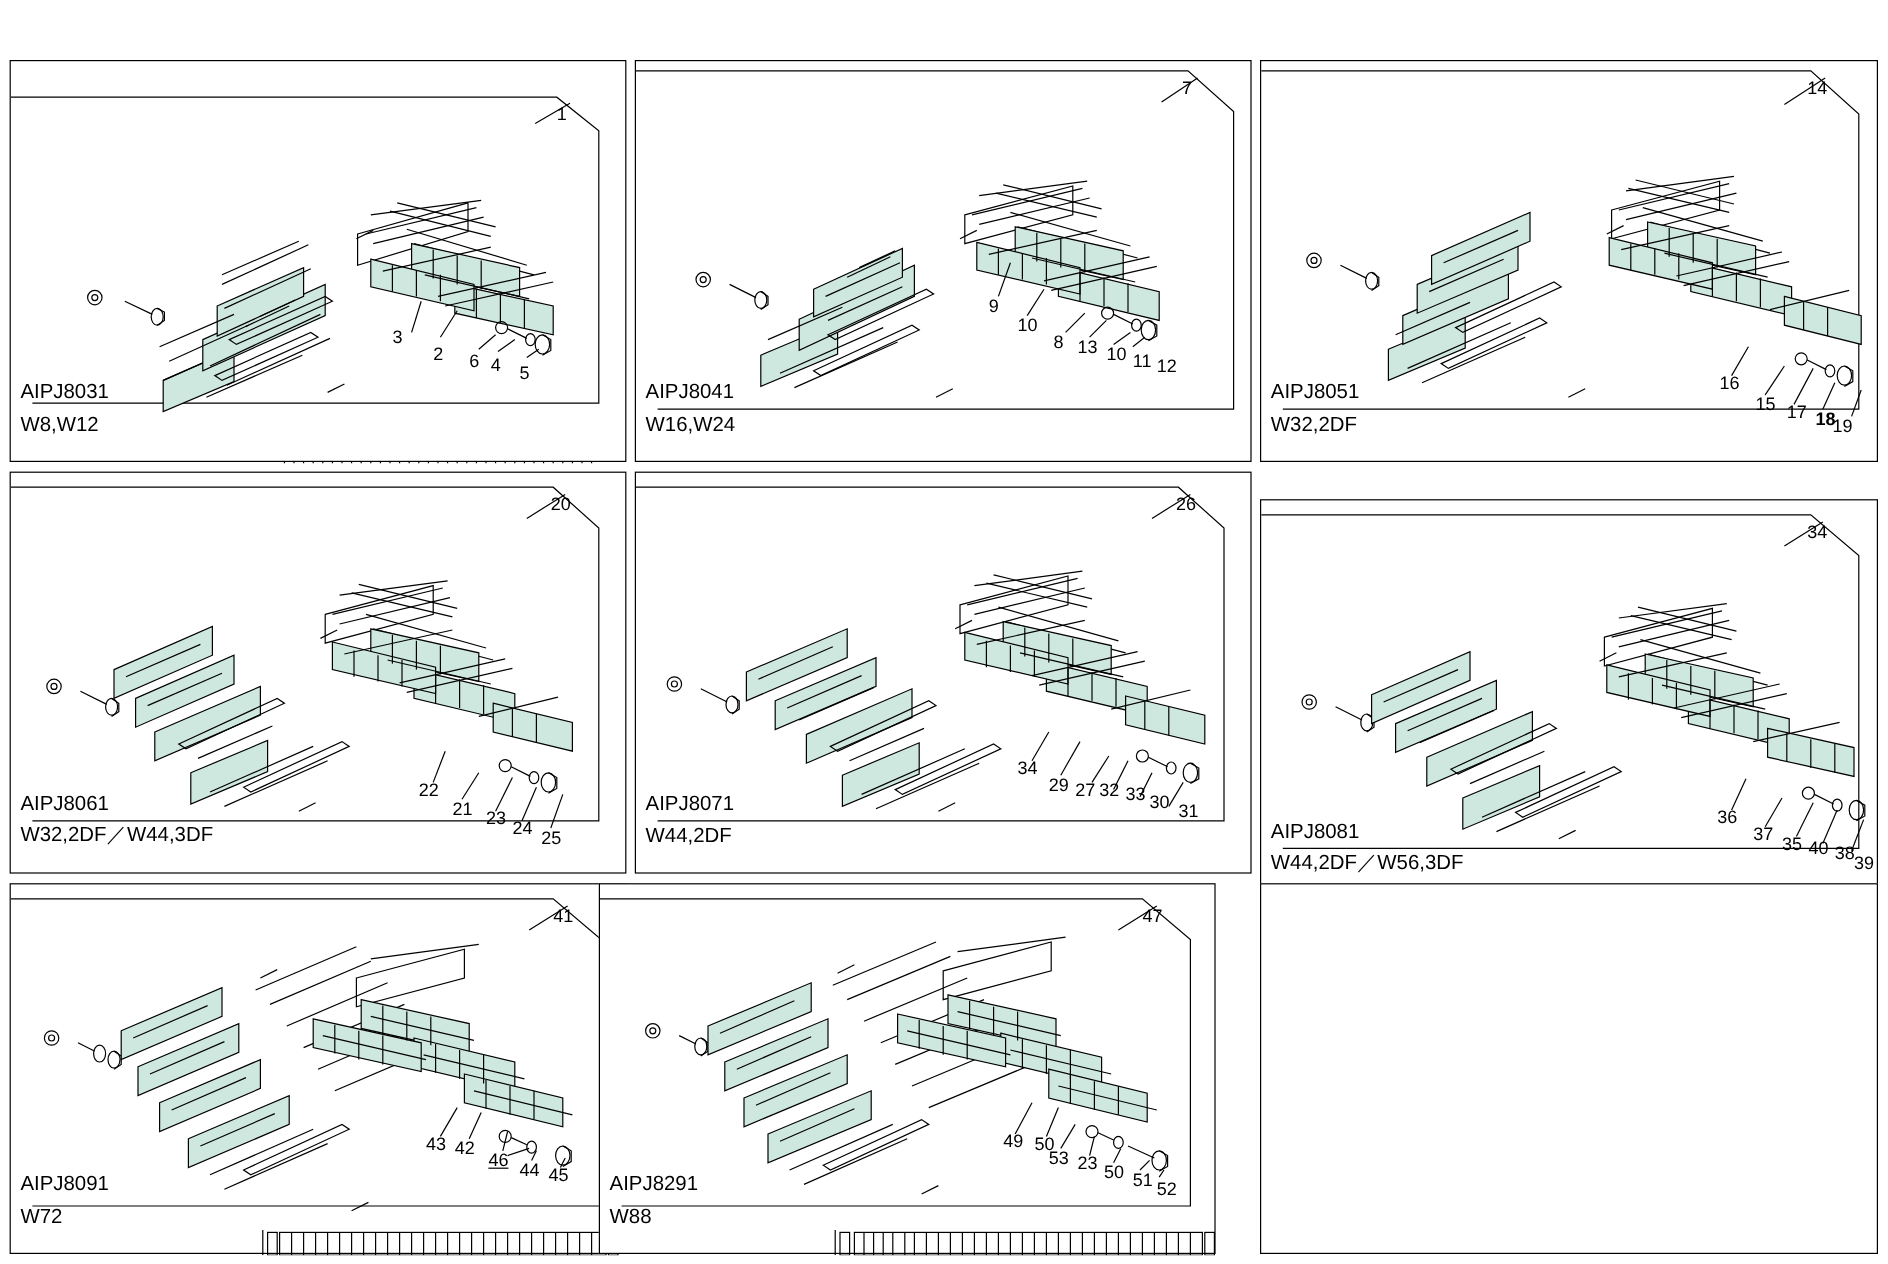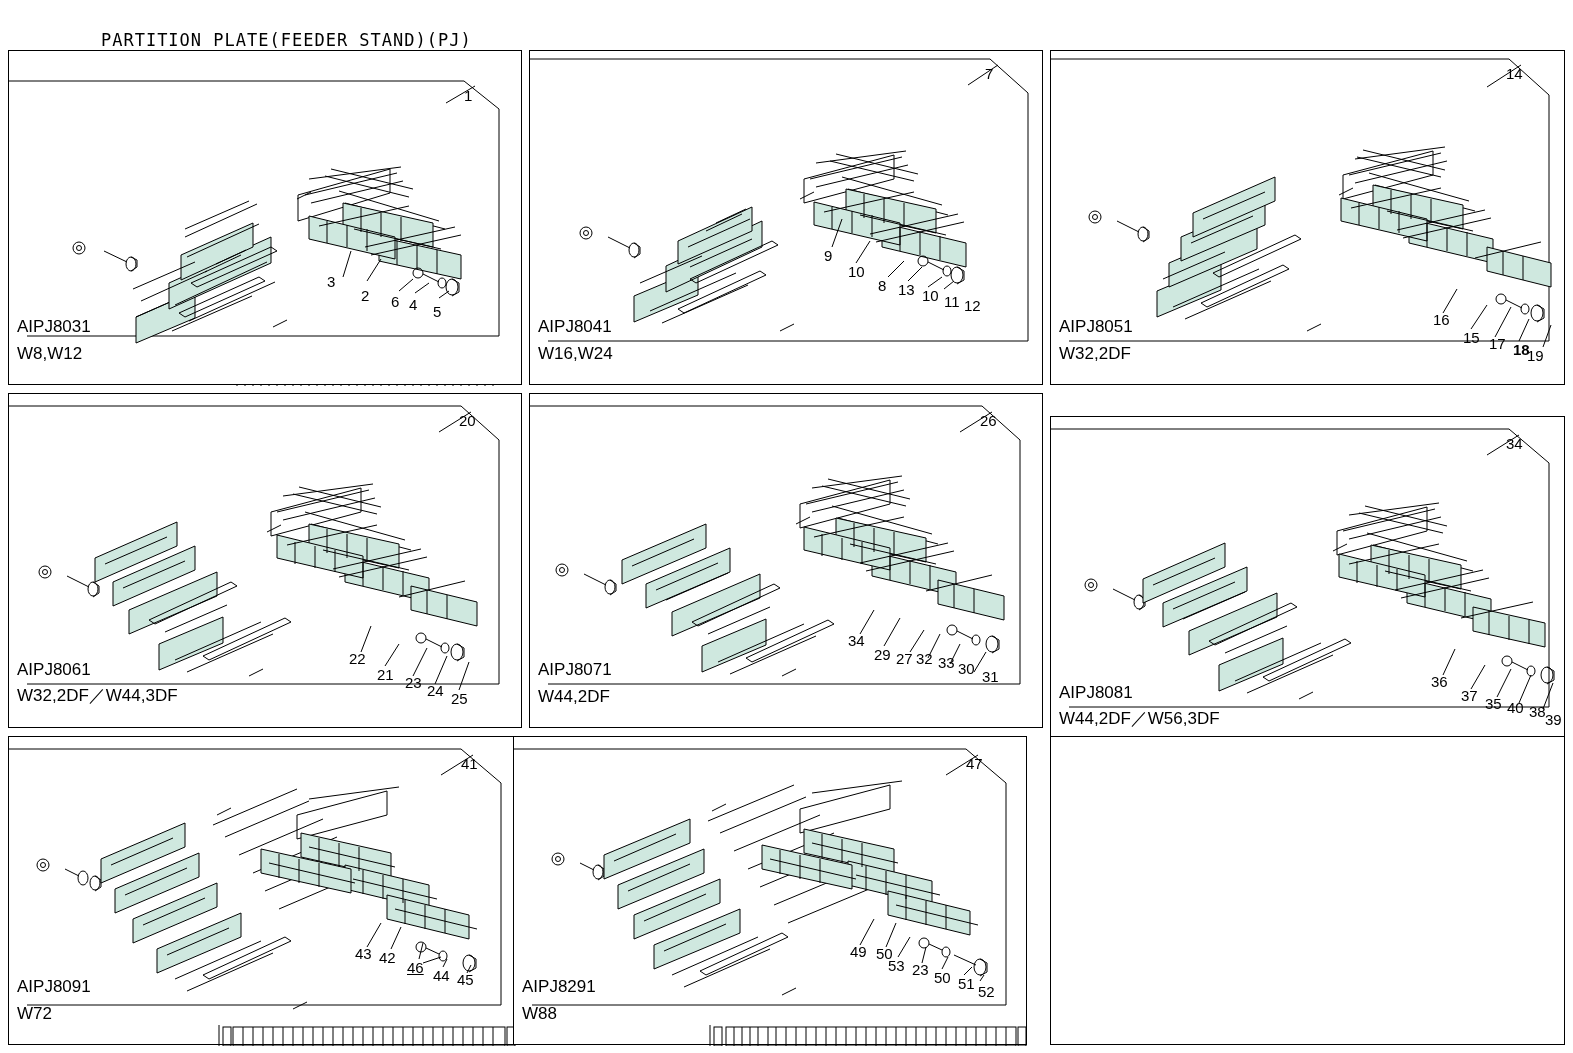--- a/index.html
+++ b/index.html
@@ -15,39 +15,38 @@
   .cell.empty{border:1px solid #000;}
 
   
   .c0{left:0px;   top:0px;   width:514px; height:335px;}
   .c1{left:521px; top:0px;   width:514px; height:335px;}
   .c2{left:1042px;top:0px;   width:515px; height:335px;}
   .c3{left:0px;   top:343px; width:514px; height:335px;}
   .c4{left:521px; top:343px; width:514px; height:335px;}
   .c5{left:1042px;top:343px; width:515px; height:335px;margin-top:23px;}
   .c6{left:0px;   top:686px; width:514px; height:309px;}
-  .c7{left:505px; top:686px; width:514px; height:309px;}
+  .c7{left:491px; top:686px; width:514px; height:309px;}
   .c8{left:1042px;top:686px; width:515px; height:309px;}
 
   .code{position:absolute;left:8px;font-family:"Liberation Sans",sans-serif;font-size:17px;}
   .code1{bottom:47px;}
   .code2{bottom:20px;}
 
   .refnum{position:absolute;font-family:"Liberation Sans",sans-serif;font-size:15px;}
 
   svg{display:block;}
   .ill{position:absolute;left:0;top:0;}
 </style>
 </head>
 <body>
 
 <div id="page">
 
   <div class="title">
-    <span>PARTITION PLATE(FEEDER STAND)(PJ)</span>
     <span class="l2">仕切板(フィーダスタンド)(PJ)</span>
   </div>
 
   <div class="grid">
 
     <div class="cell c0">
       <svg class="ill" width="514" height="335" viewBox="0 0 514 335">
         <g fill="none" stroke="#000" stroke-width="1">
 
           <path d="M0 30 L455 30 L490 58 L490 285 L18 285"></path>

